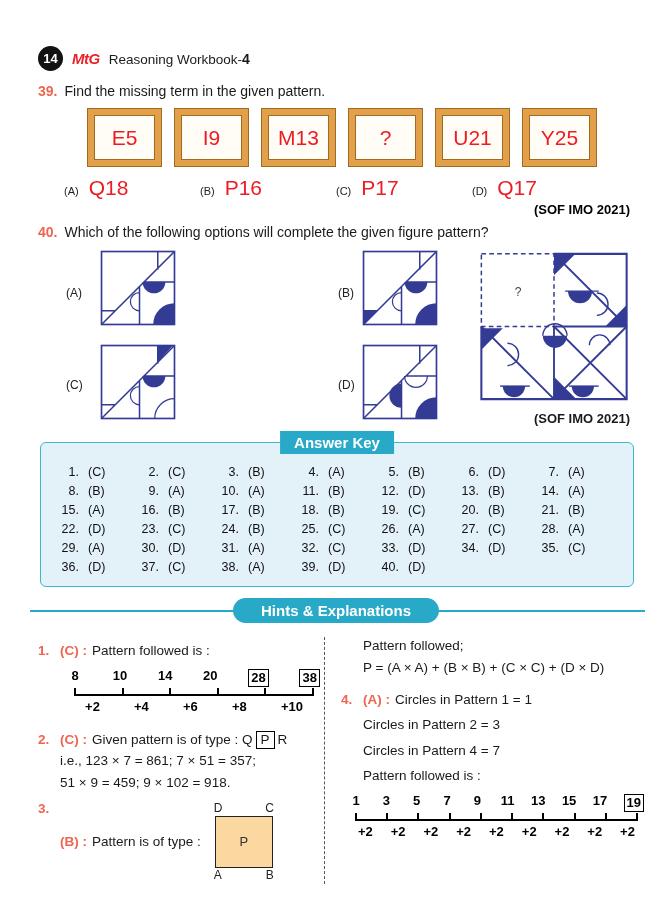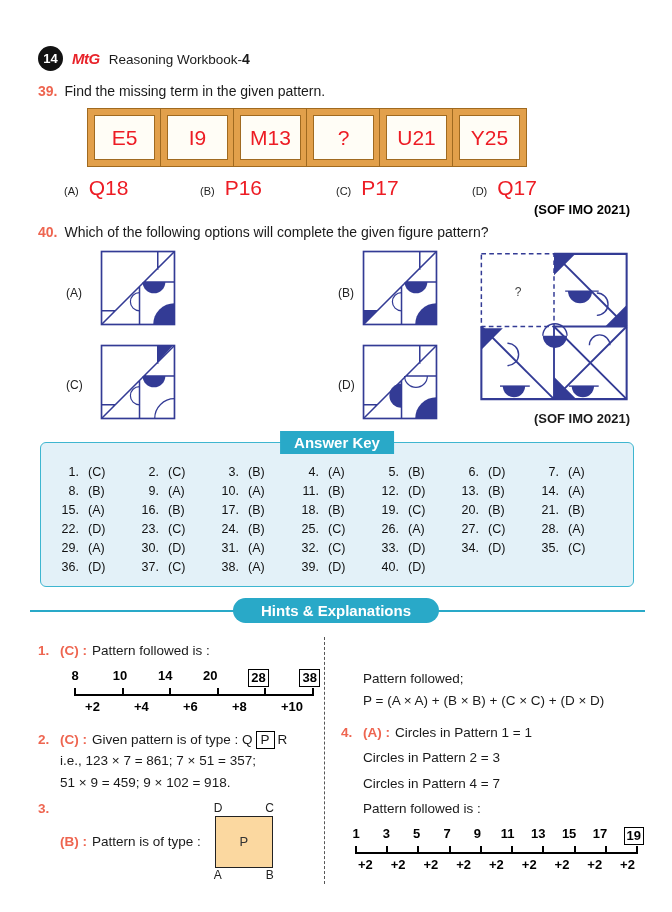--- a/index.html
+++ b/index.html
@@ -13,21 +13,21 @@
            font-size:13px; font-weight:bold; display:flex; align-items:center; justify-content:center; }
   .brand { color:#e8232a; font-weight:bold; font-style:italic; font-size:15px; letter-spacing:-0.5px; }
   .htitle { font-size:13.5px; }
   .htitle-bold { font-weight:bold; font-size:14px; }
 
   
   .q-row { display:flex; gap:7px; margin:11px 40px 0 38px; font-size:14px; line-height:1.3; }
   .q-num { color:#ee6550; font-weight:bold; }
 
   
-  .frames { display:flex; margin:9px 0 0 88px; }
+  .frames { display:flex; gap:14px; margin:9px 0 0 88px; }
   .frame { width:73px; height:57px; border:6px solid #e2a04b; background:#fffdf6;
            box-shadow:0 0 0 1px #a06a20, inset 0 0 0 1px #a06a20;
            display:flex; align-items:center; justify-content:center; }
   .frame-text { color:#ed1c24; font-size:21px; }
 
   .opts39 { display:flex; margin:10px 0 0 64px; }
   .opt39 { width:136px; display:flex; align-items:baseline; gap:10px; }
   .opt-label { font-size:11px; color:#222; }
   .opt-value { font-size:21px; color:#ed1c24; }
 
@@ -54,21 +54,21 @@
   .hints-head { position:relative; height:27px; margin-top:11px; }
   .hints-line { position:absolute; left:30px; right:27px; top:12px; border-top:2px solid #29a9c8; }
   .hints-pill { position:absolute; left:50%; transform:translateX(-50%); top:0;
                 background:#29a9c8; color:#fff; font-weight:bold; font-size:15px;
                 padding:4px 28px; border-radius:14px; white-space:nowrap; }
 
   
   .hints-body { display:flex; margin:10px 28px 0 38px; font-size:13.5px; line-height:1.6; }
   .col-left { width:292px; }
   .vdivider { border-left:1.5px dashed #555; margin:2px 6px 0 4px; }
-  .col-right { flex:1; padding-left:10px;margin-top:33px; }
+  .col-right { flex:1; padding-left:10px; }
 
   .h-item { display:flex; margin-top:5px; }
   .h-num { color:#ee6550; font-weight:bold; width:22px; flex:none; }
   .h-ans { color:#ee6550; font-weight:bold; margin-right:5px; }
   .h-body { flex:1; }
   .pbox { display:inline-block; border:1.5px solid #000; padding:0 4px; margin:0 3px; line-height:1.25; }
 
   
   .numline { margin:4px 0 6px 8px; width:252px; }
   .nl-nums { display:flex; justify-content:space-between; align-items:flex-end;

